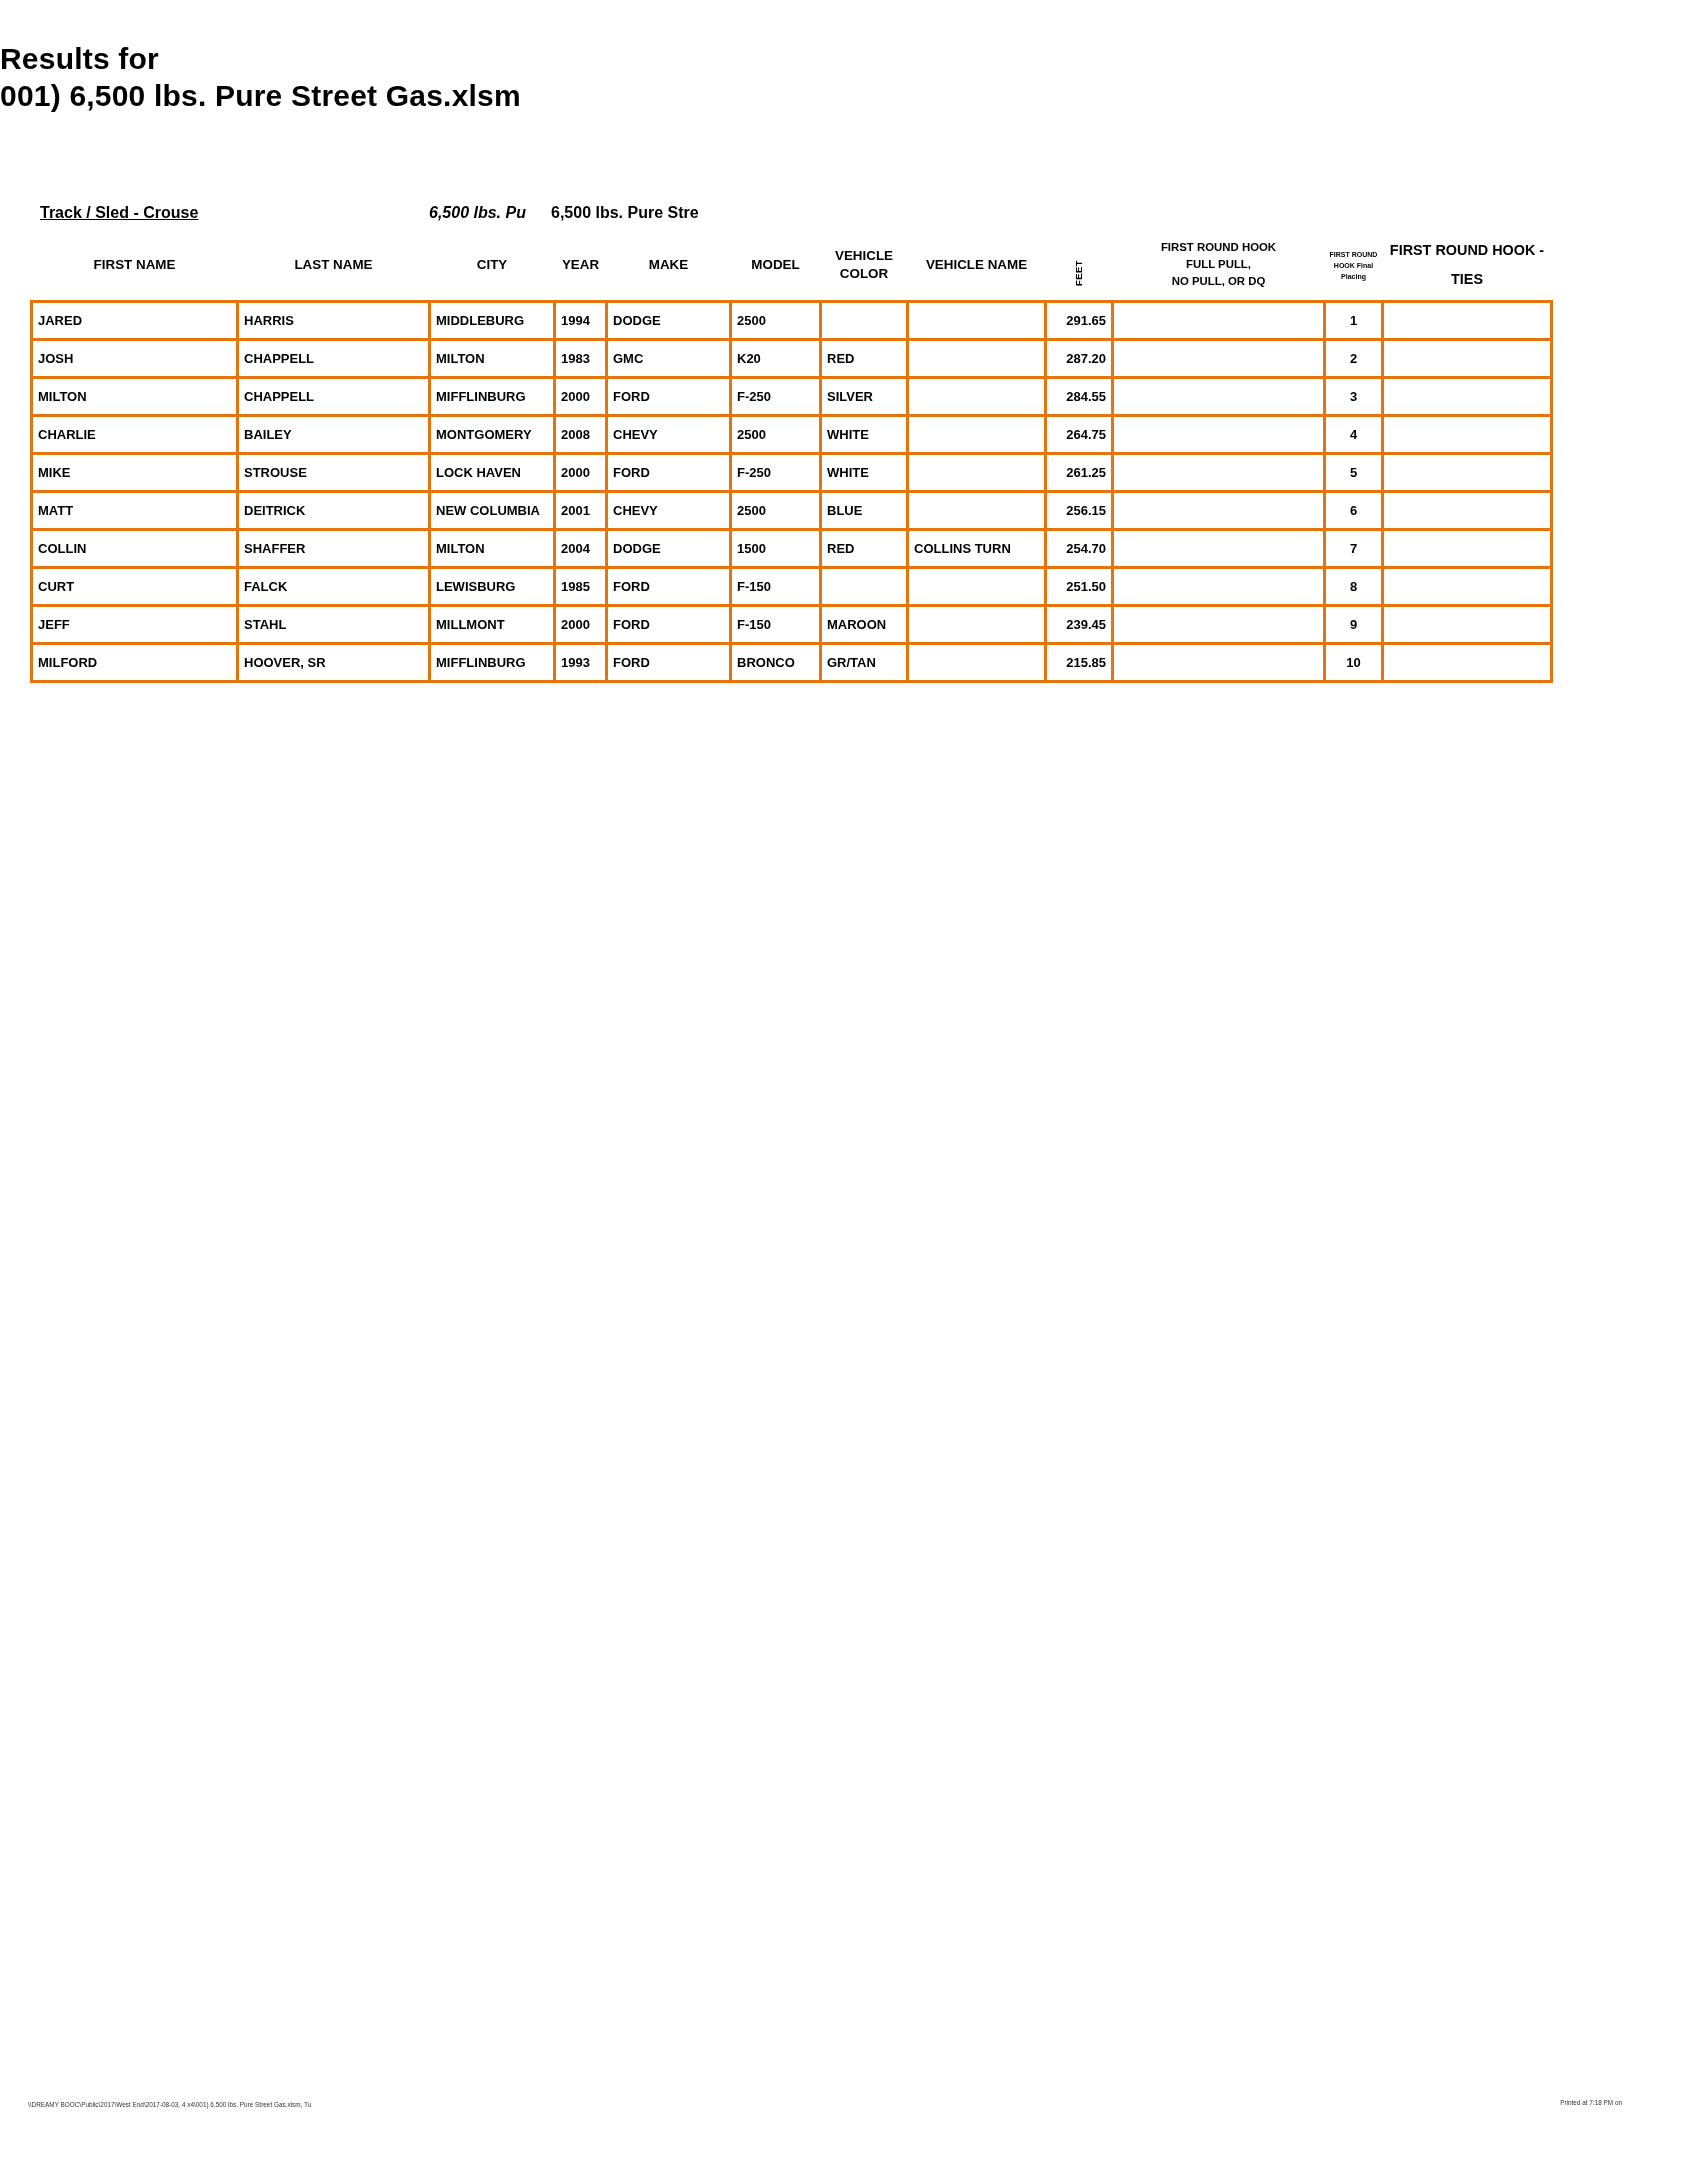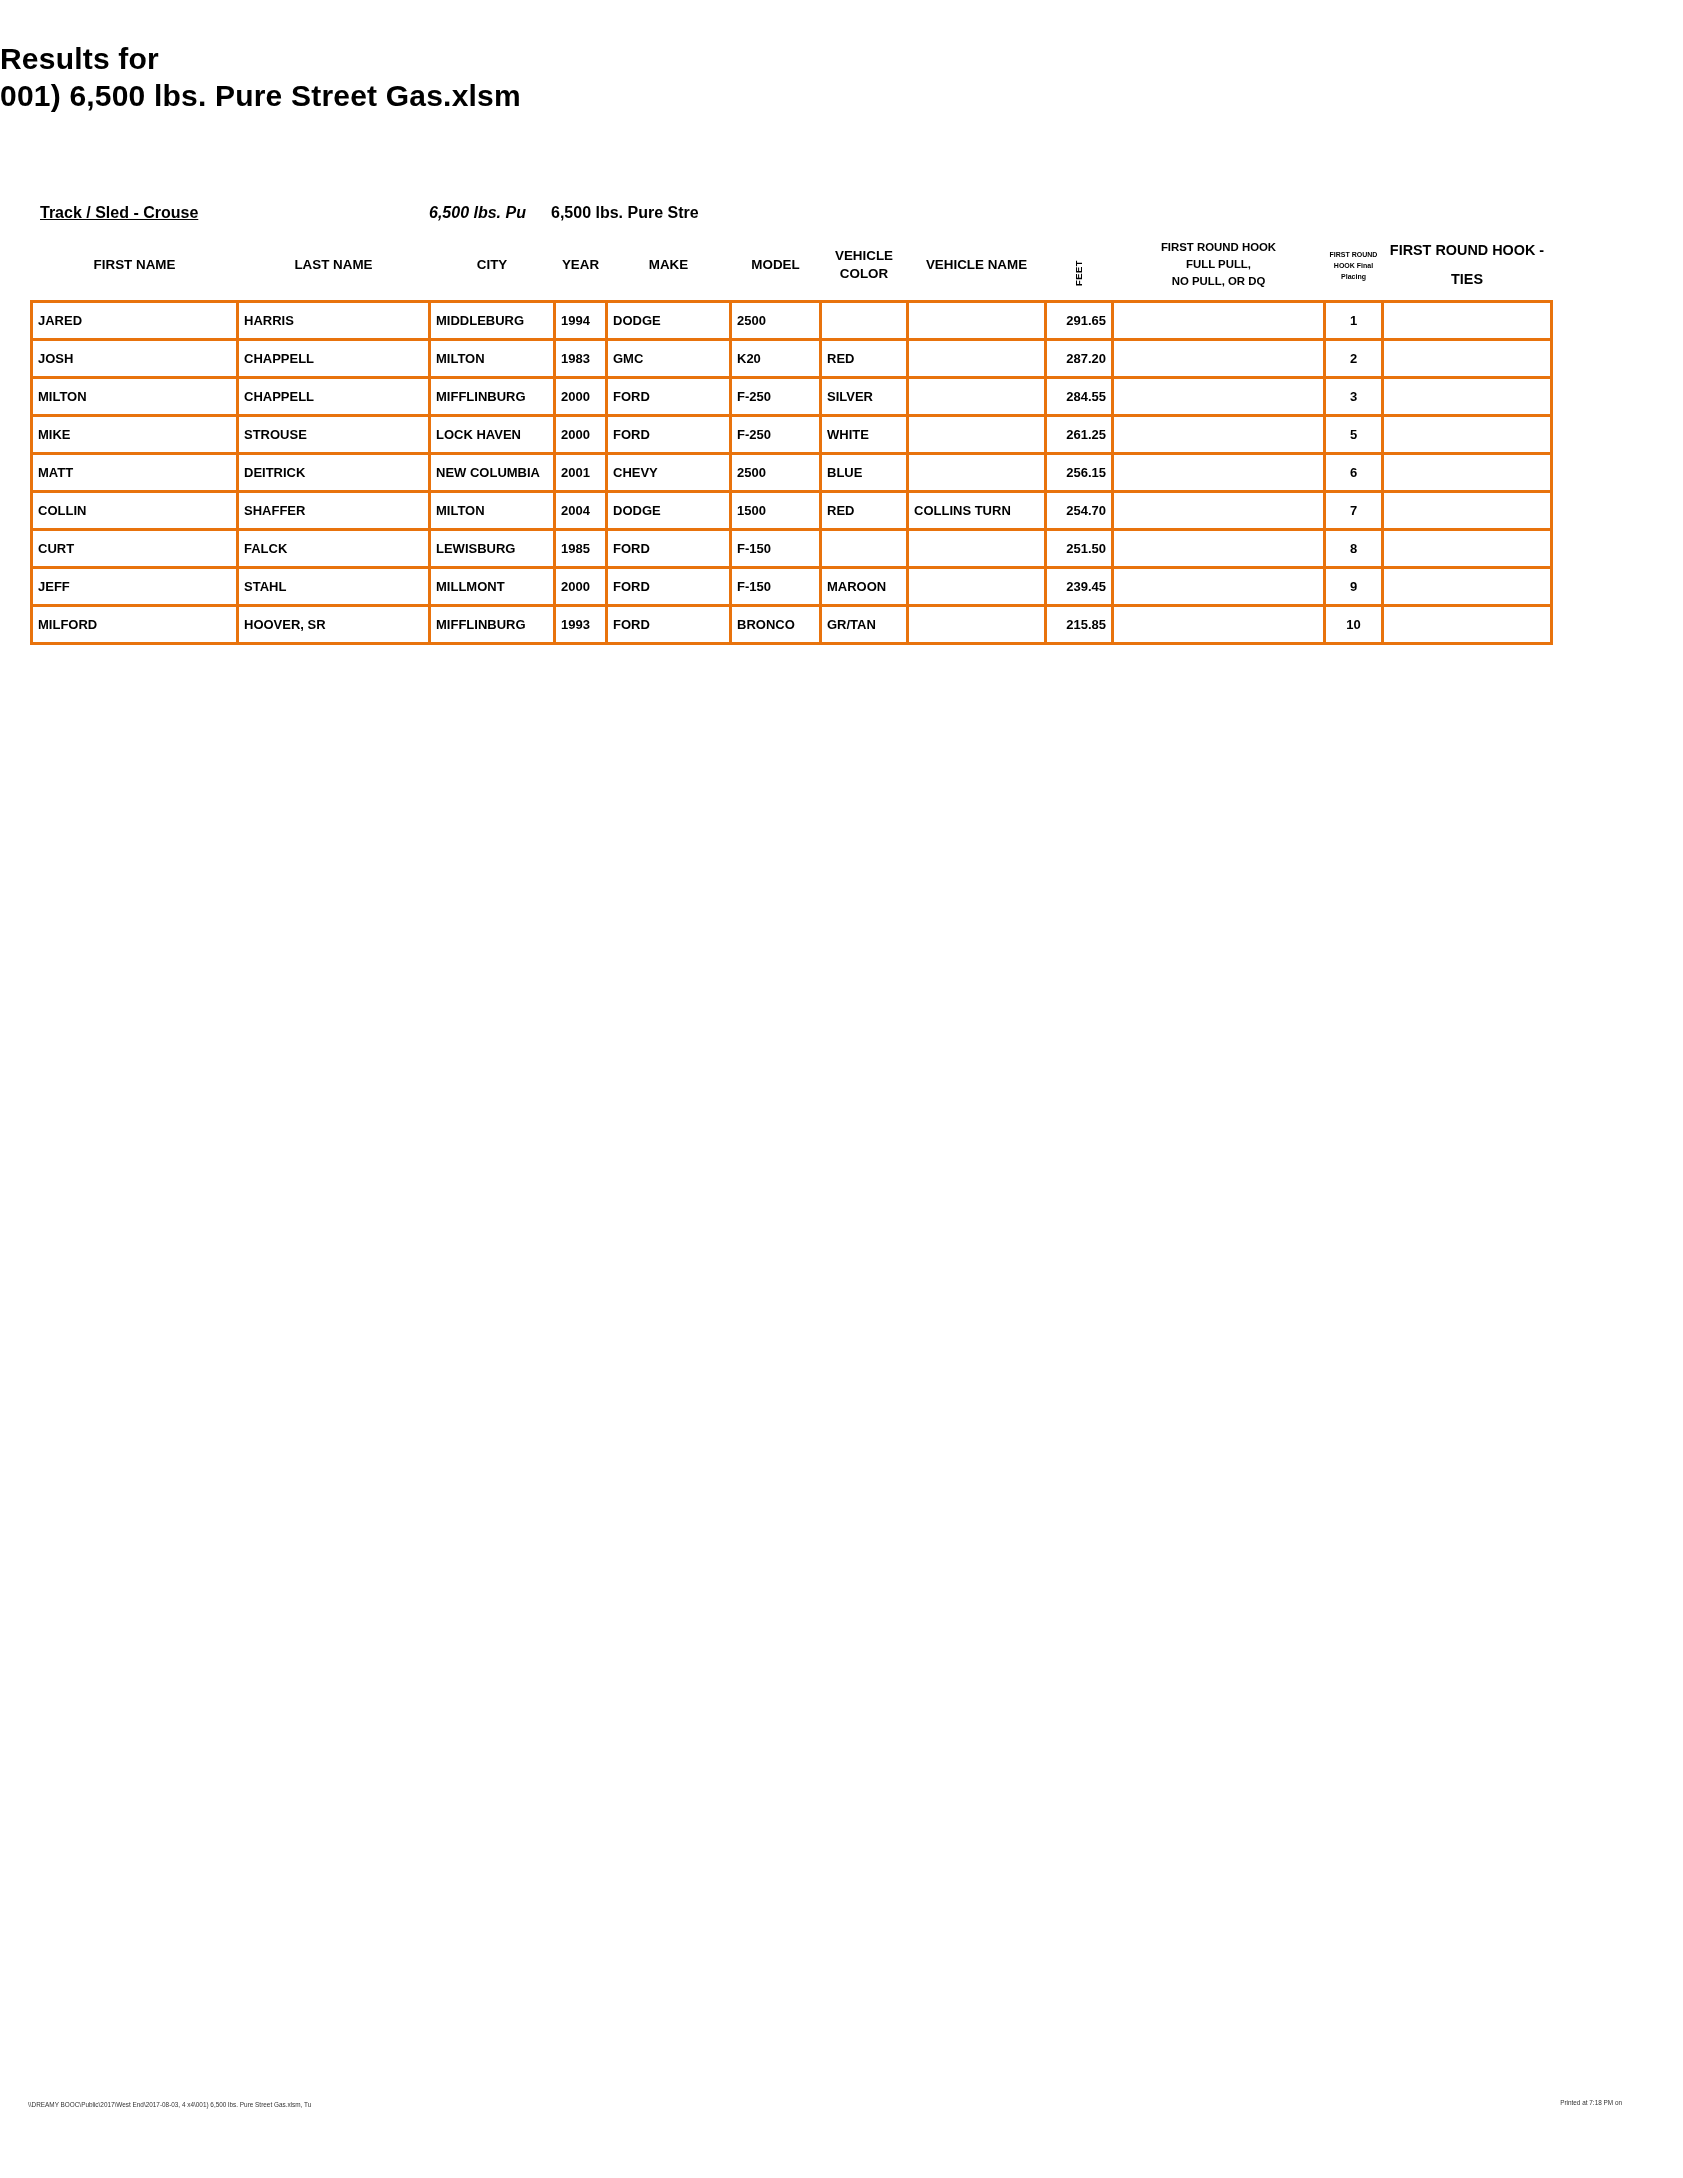--- a/index.html
+++ b/index.html
@@ -188,20 +188,34 @@
           <td class="c4">FORD</td>
           <td class="c5">F-250</td>
           <td class="c6">SILVER</td>
           <td class="c7"></td>
           <td class="c8">284.55</td>
           <td class="c9"></td>
           <td class="c10">3</td>
           <td class="c11"></td>
         </tr>
         <tr>
+          <td class="c0">CHARLIE</td>
+          <td class="c1">BAILEY</td>
+          <td class="c2">MONTGOMERY</td>
+          <td class="c3">2008</td>
+          <td class="c4">CHEVY</td>
+          <td class="c5">2500</td>
+          <td class="c6">WHITE</td>
+          <td class="c7"></td>
+          <td class="c8">264.75</td>
+          <td class="c9"></td>
+          <td class="c10">4</td>
+          <td class="c11"></td>
+        </tr>
+        <tr>
           <td class="c0">MIKE</td>
           <td class="c1">STROUSE</td>
           <td class="c2">LOCK HAVEN</td>
           <td class="c3">2000</td>
           <td class="c4">FORD</td>
           <td class="c5">F-250</td>
           <td class="c6">WHITE</td>
           <td class="c7"></td>
           <td class="c8">261.25</td>
           <td class="c9"></td>

